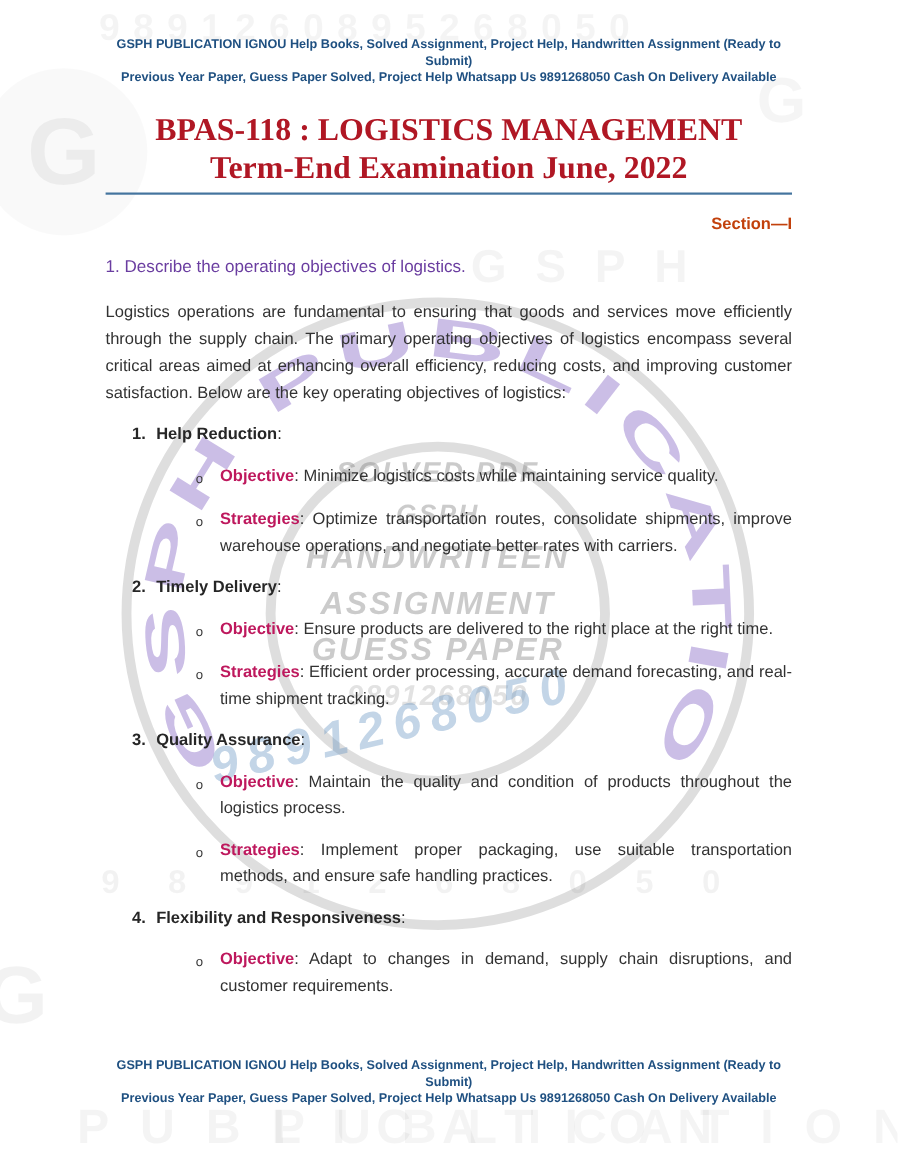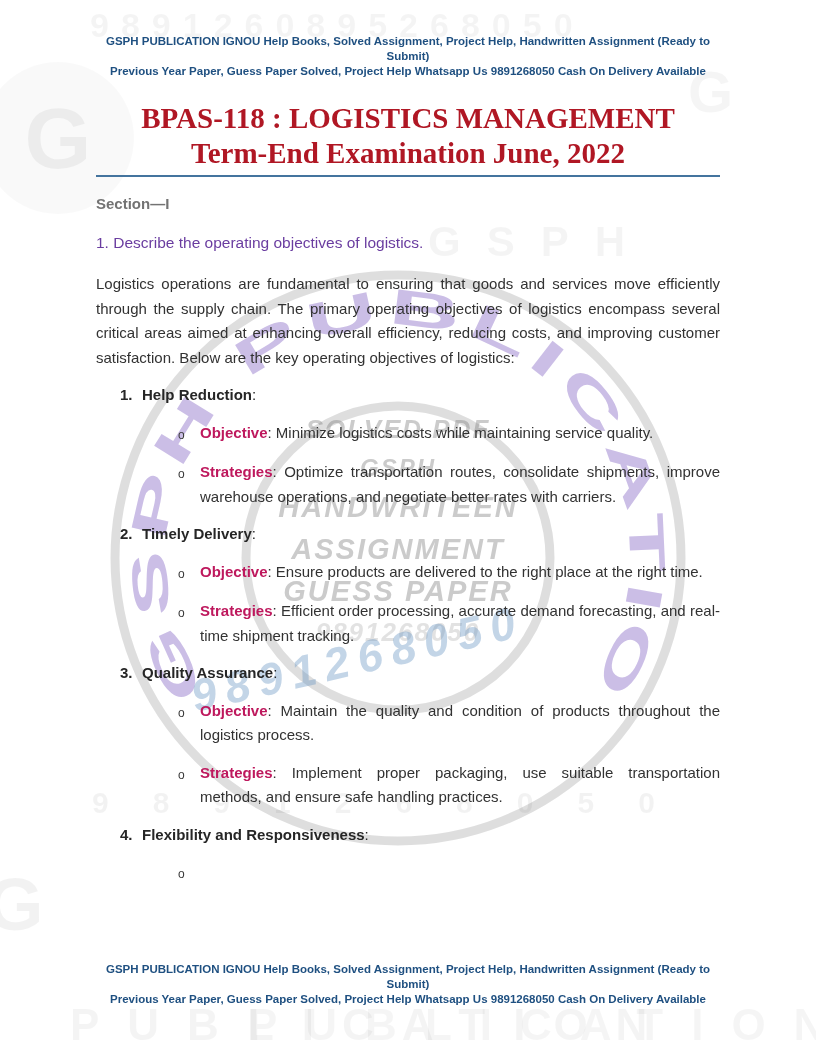--- a/index.html
+++ b/index.html
@@ -28,21 +28,21 @@
   #seal-center { position:absolute; left:0; top:176px; width:640px; text-align:center;
                  font-style:italic; font-weight:bold; color:rgba(125,125,125,0.40); letter-spacing:2px; }
   #seal-center .scl { margin-bottom:9px; }
 
   
   #content { position:relative; z-index:1; width:816px; height:753px; padding:34px 96px 0 96px; }
   .hdr { text-align:center; font-size:11.5px; font-weight:bold; line-height:15px; color:#1f5081; }
   .title { margin-top:22px; text-align:center; font-family:"Liberation Serif", serif;
            font-weight:bold; font-size:29px; line-height:35px; color:#b01724; }
   .rule { margin-top:4px; border:none; border-top:2px solid #44749e; }
-  .section-h { margin-top:18px; text-align:left; font-size:15px; font-weight:bold; color:#737373; }
+  .section-h { margin-top:18px; text-align:right; font-size:15px; font-weight:bold; color:#c2410c; }
   .question { margin-top:22px; font-size:15.5px; font-weight:normal; color:#6a3da0; }
   .intro { margin-top:20px; font-size:15px; line-height:24.5px; color:#323232; text-align:justify; }
   #objlist { margin-top:8px; }
   .obj-item { margin-top:13px; display:flex; font-size:15px; line-height:24.5px; color:#262626; }
   .obj-num { margin-left:24px; width:22px; font-weight:bold; flex:none; }
   .obj-title { font-weight:bold; }
   .bullet { margin-top:13px; display:flex; font-size:15px; line-height:24.5px; color:#323232; }
   .bullet-marker { margin-left:82px; width:22px; flex:none; font-size:12px; color:#3a3a3a; padding-top:2px; }
   .bullet-body { flex:1; text-align:justify; }
   .blabel { font-weight:bold; color:#be185d; }
@@ -141,20 +141,21 @@
         <div class="bullet">
           <div class="bullet-marker">o</div>
           <div class="bullet-body"><span class="blabel">Strategies</span>: Implement proper packaging, use suitable transportation methods, and ensure safe handling practices.</div>
         </div>
         <div class="obj-item">
           <div class="obj-num">4.</div>
           <div><span class="obj-title">Flexibility and Responsiveness</span>:</div>
         </div>
         <div class="bullet">
           <div class="bullet-marker">o</div>
+          <div class="bullet-body"><span class="blabel">Objective</span>: Adapt to changes in demand, supply chain disruptions, and customer requirements.</div>
         </div>
       </div>
 
     <div class="ftr">
       <div>GSPH PUBLICATION IGNOU Help Books, Solved Assignment, Project Help, Handwritten Assignment (Ready to Submit)</div>
       <div>Previous Year Paper, Guess Paper Solved, Project Help Whatsapp Us 9891268050 Cash On Delivery Available</div>
     </div>
   </div>
 </div>
 

